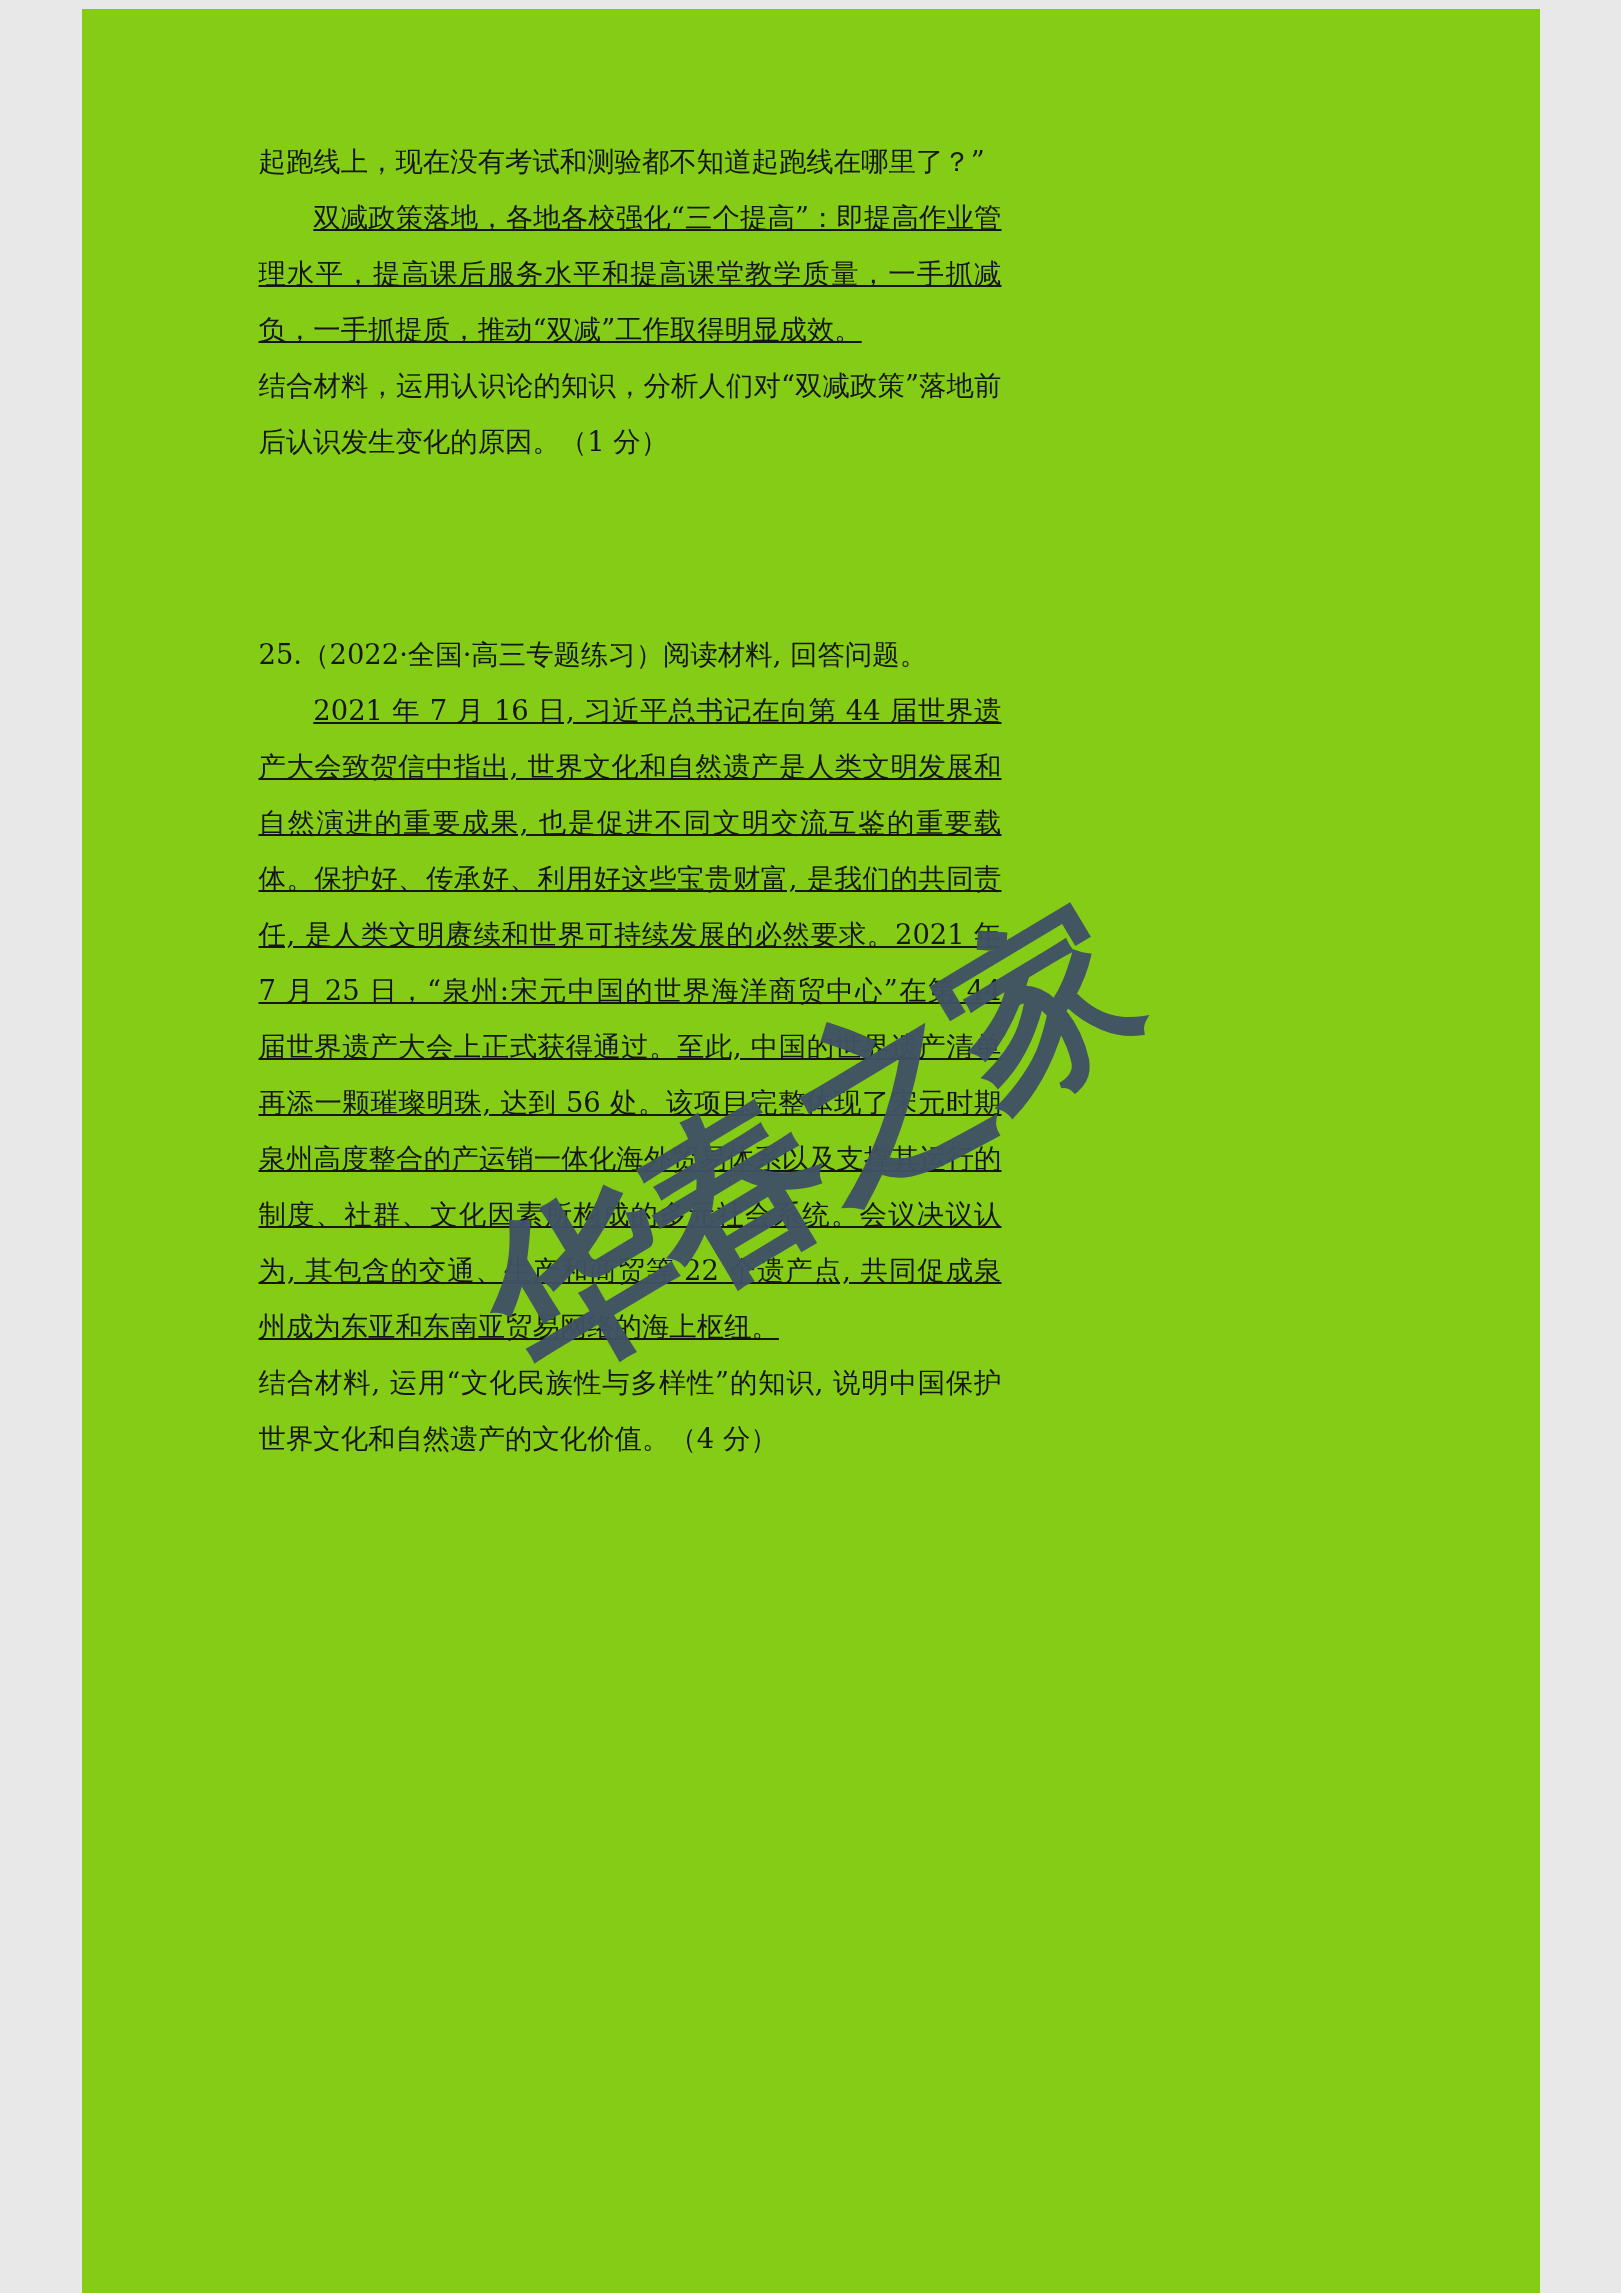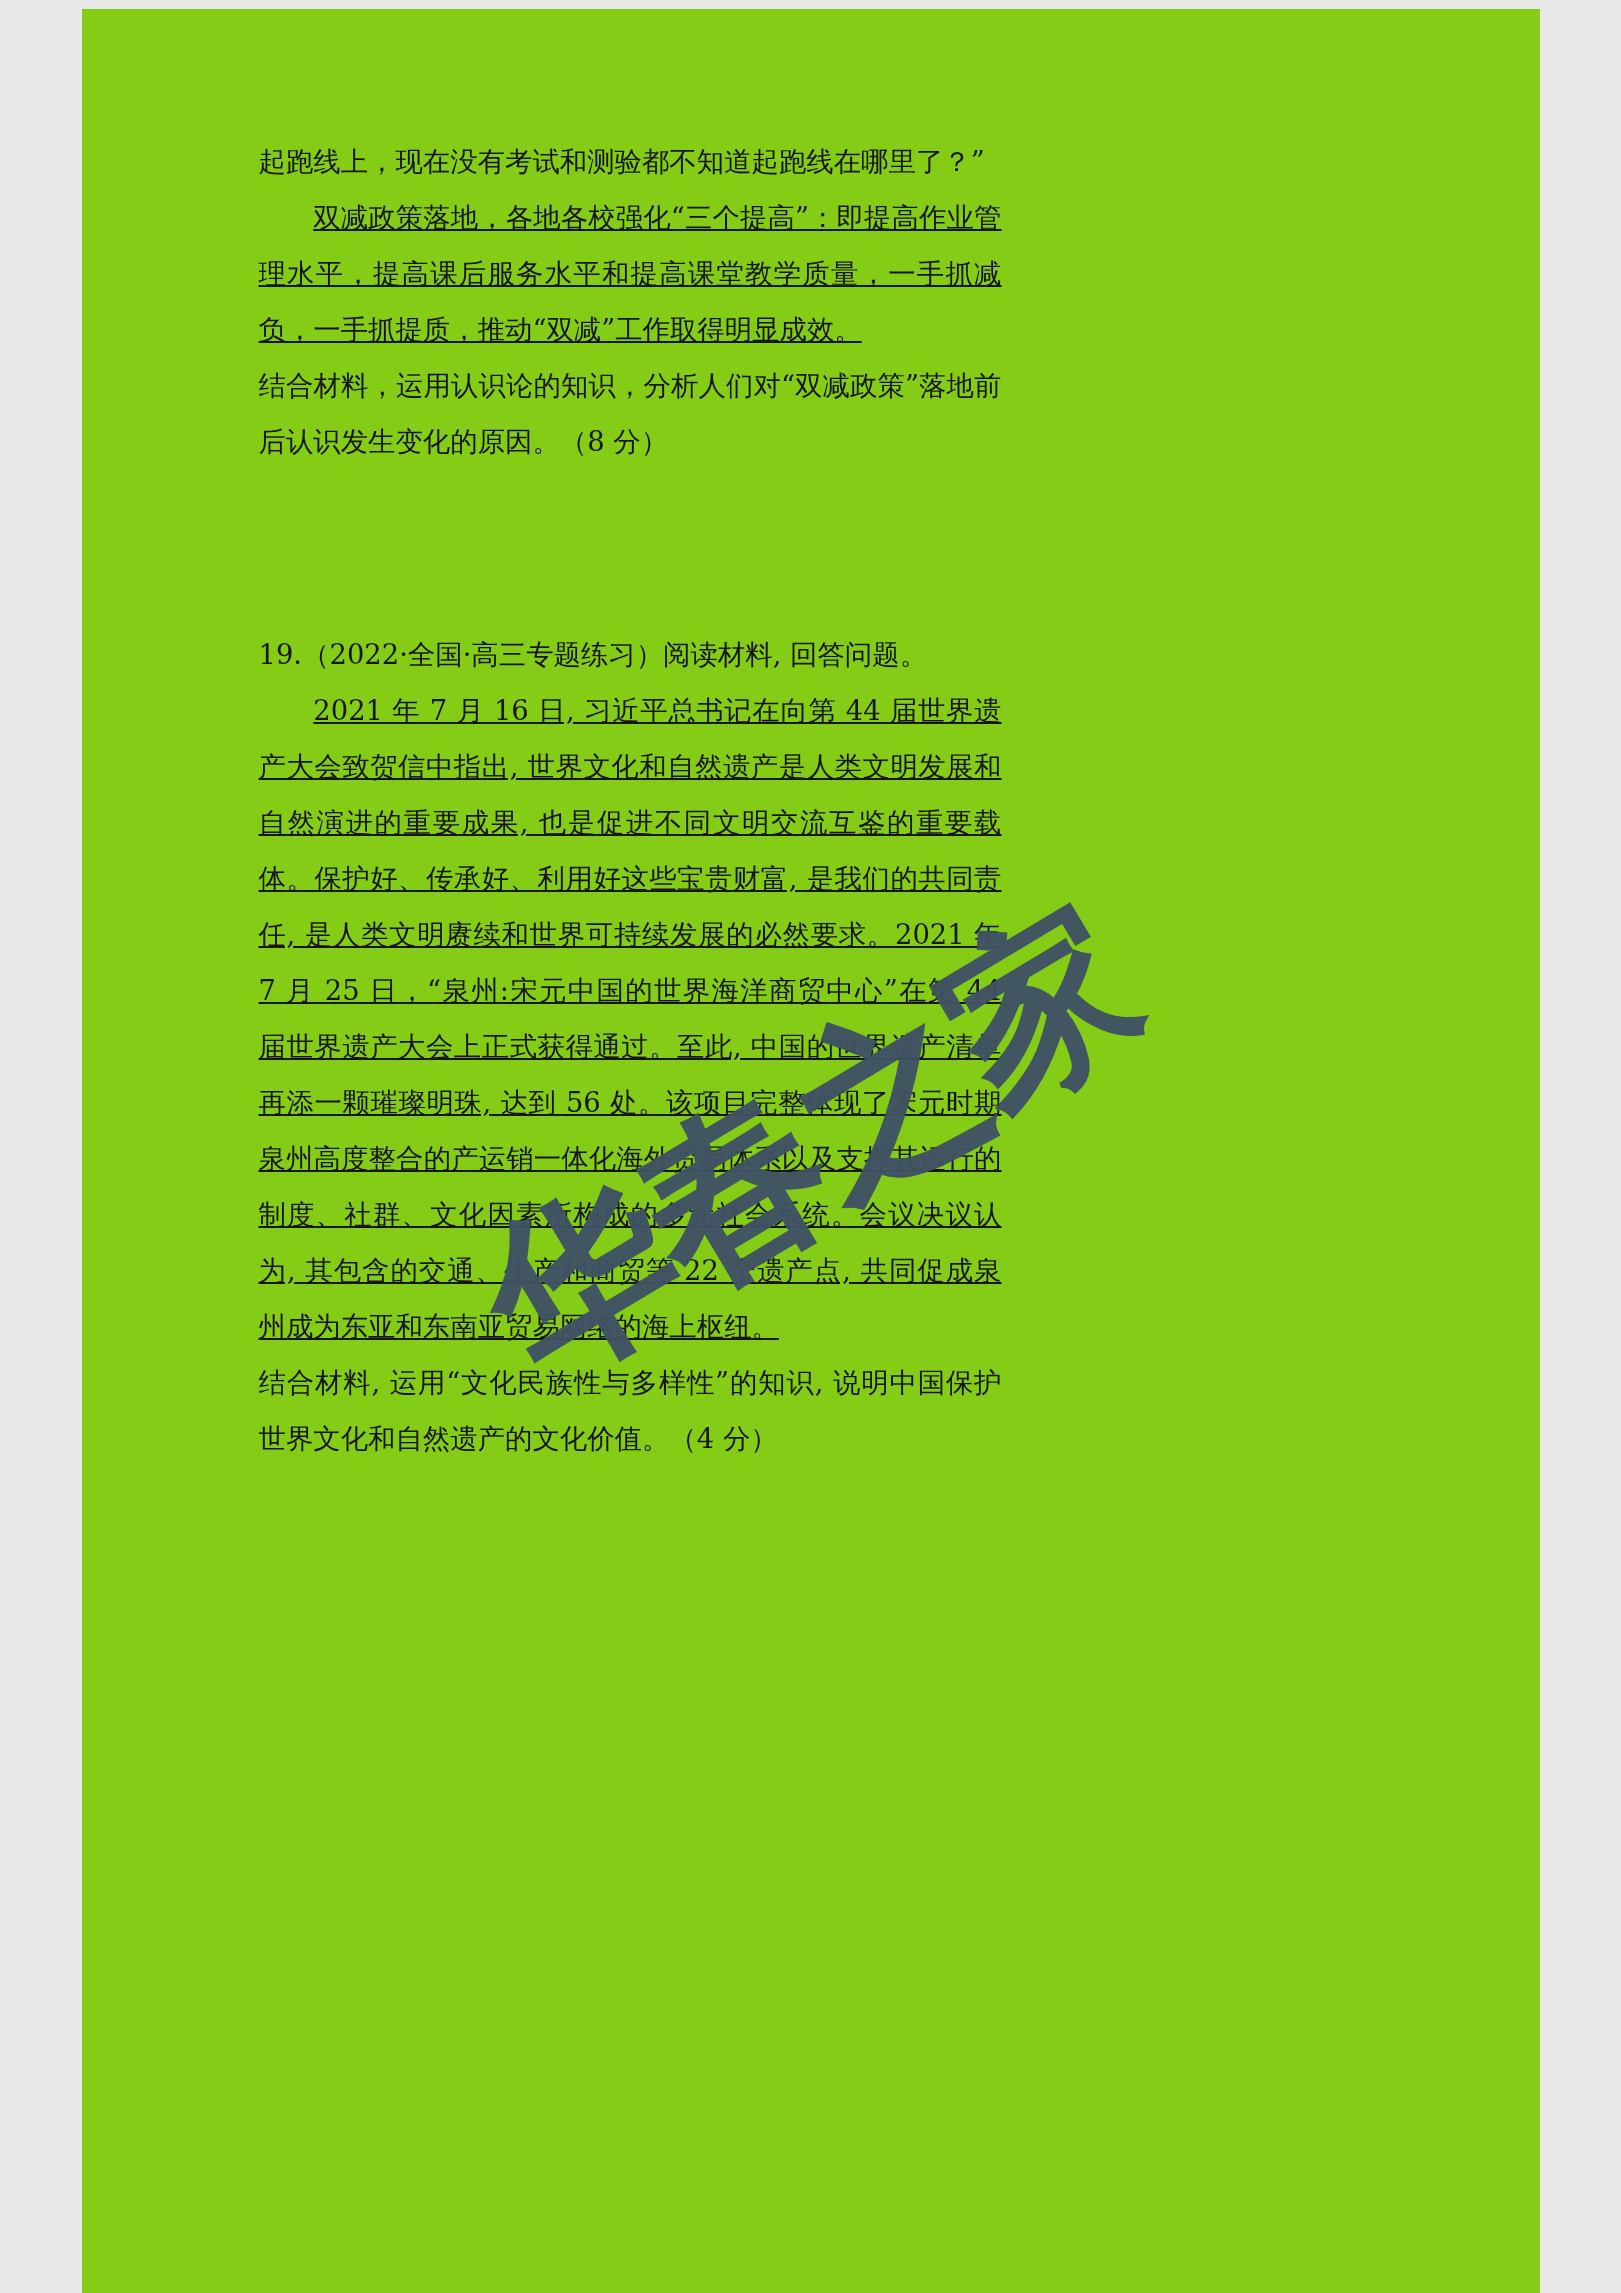--- a/index.html
+++ b/index.html
@@ -53,23 +53,23 @@
   }
 </style>
 </head>
 <body>
 
 <div class="page">
   <div class="content">
     <div class="section">
         <div class="para">起跑线上，现在没有考试和测验都不知道起跑线在哪里了？”</div>
         <div class="para indent">双减政策落地，各地各校强化“三个提高”：即提高作业管理水平，提高课后服务水平和提高课堂教学质量，一手抓减负，一手抓提质，推动“双减”工作取得明显成效。</div>
-        <div class="para">结合材料，运用认识论的知识，分析人们对“双减政策”落地前后认识发生变化的原因。（8 分）</div>
+        <div class="para">结合材料，运用认识论的知识，分析人们对“双减政策”落地前后认识发生变化的原因。（1 分）</div>
       </div>
     <div class="section gap-top">
-        <div class="para">19.（2022·全国·高三专题练习）阅读材料, 回答问题。</div>
+        <div class="para">25.（2022·全国·高三专题练习）阅读材料, 回答问题。</div>
         <div class="para indent">2021 年 7 月 16 日, 习近平总书记在向第 44 届世界遗产大会致贺信中指出, 世界文化和自然遗产是人类文明发展和自然演进的重要成果, 也是促进不同文明交流互鉴的重要载体。保护好、传承好、利用好这些宝贵财富, 是我们的共同责任, 是人类文明赓续和世界可持续发展的必然要求。2021 年 7 月 25 日，“泉州:宋元中国的世界海洋商贸中心”在第 44 届世界遗产大会上正式获得通过。至此, 中国的世界遗产清单再添一颗璀璨明珠, 达到 56 处。该项目完整体现了宋元时期泉州高度整合的产运销一体化海外贸易体系以及支撑其运行的制度、社群、文化因素所构成的多元社会系统。会议决议认为, 其包含的交通、生产和商贸等 22 个遗产点, 共同促成泉州成为东亚和东南亚贸易网络的海上枢纽。</div>
         <div class="para">结合材料, 运用“文化民族性与多样性”的知识, 说明中国保护世界文化和自然遗产的文化价值。（4 分）</div>
       </div>
   </div>
   <div class="watermark">华春之家</div>
 </div>
 
 
 </body></html>

